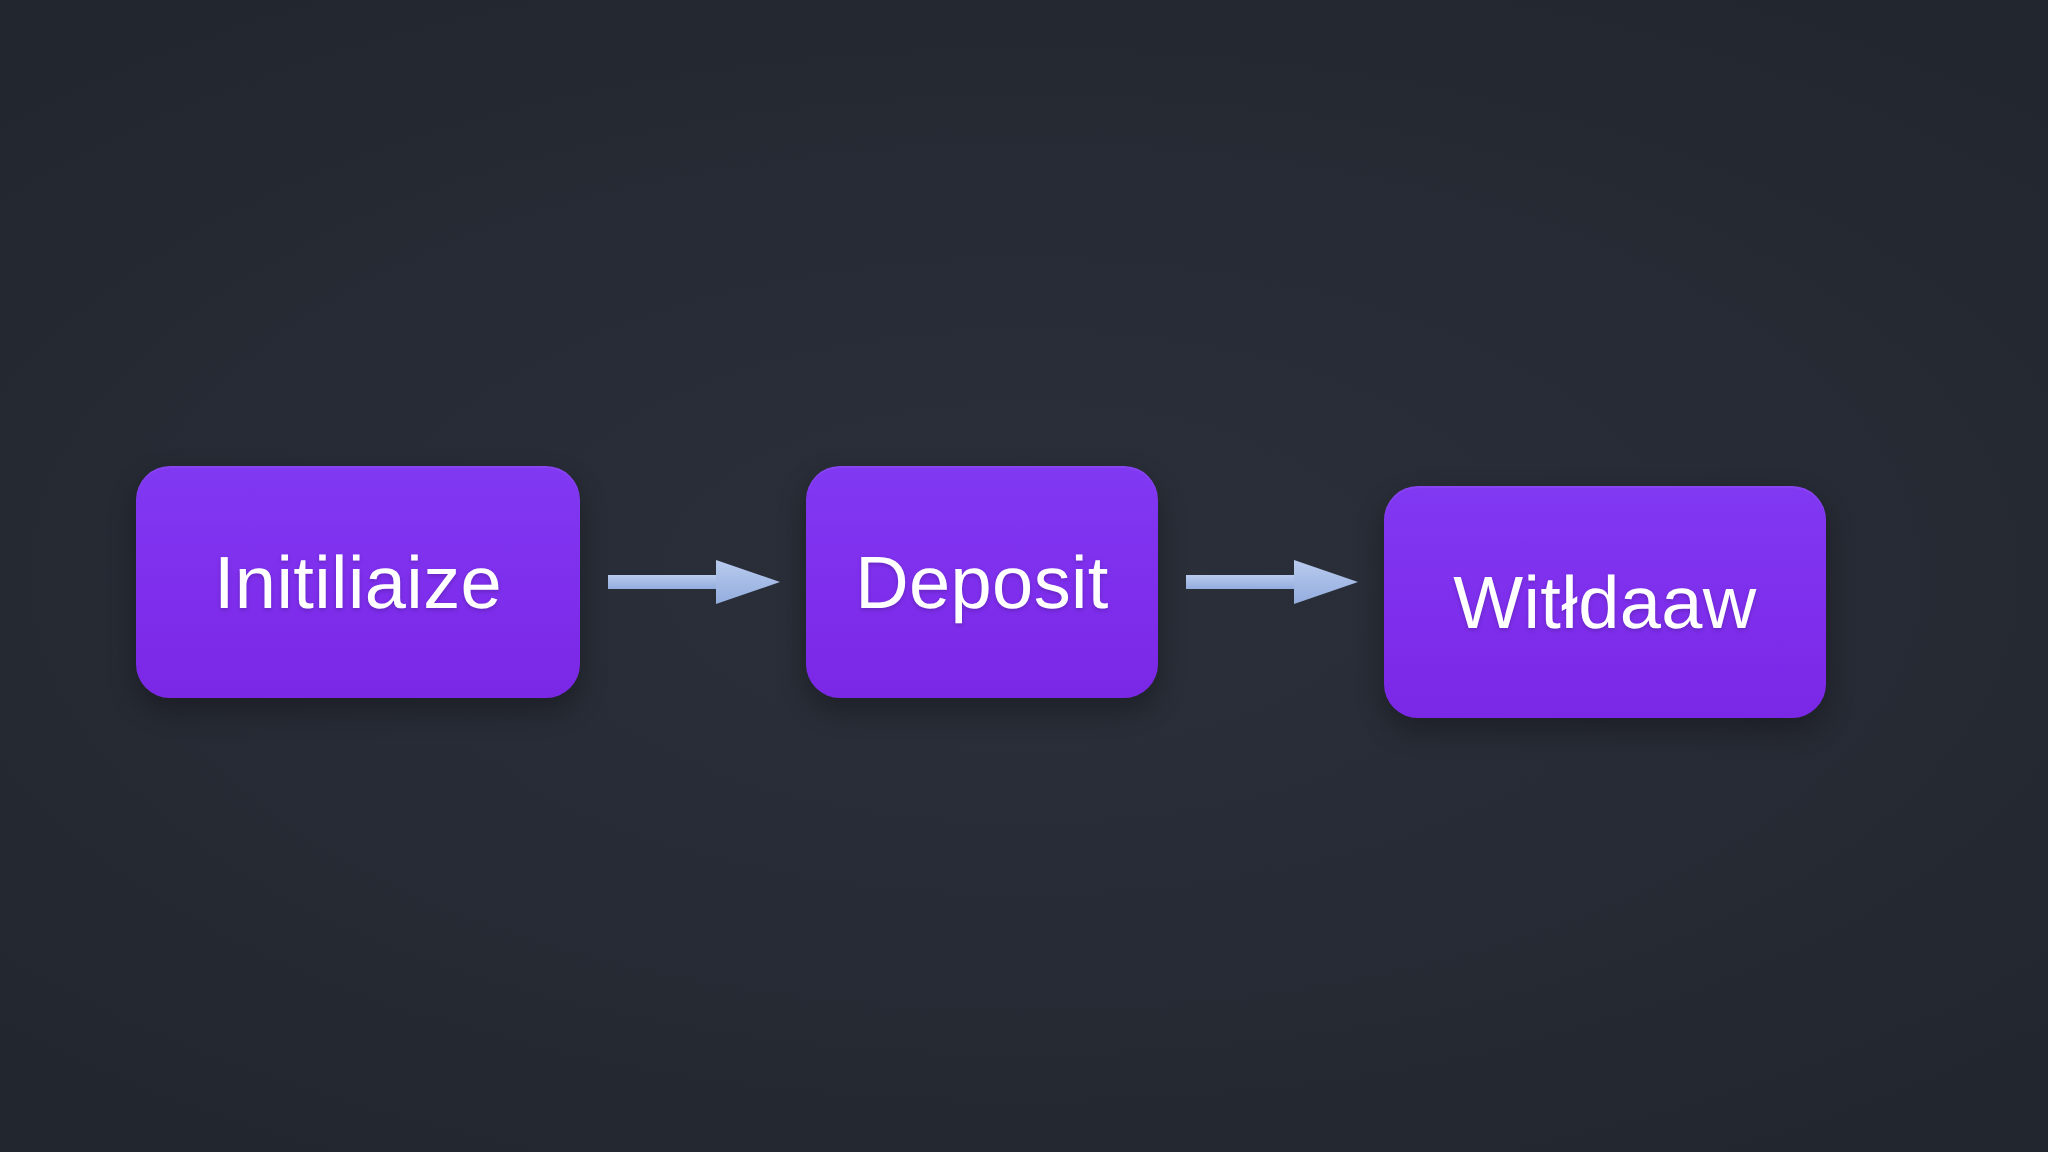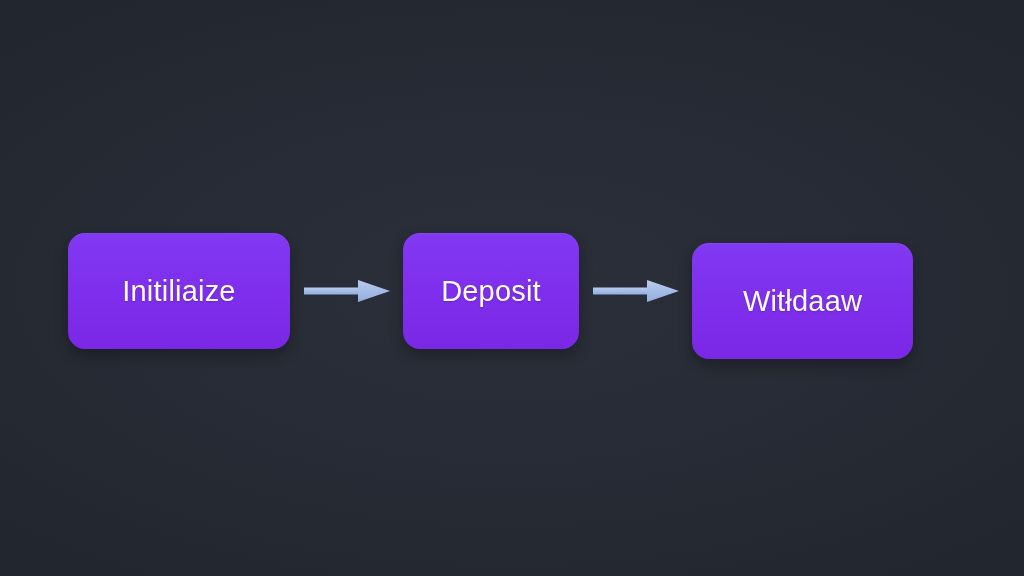--- a/index.html
+++ b/index.html
@@ -42,21 +42,21 @@
     display: flex;
     align-items: center;
     justify-content: center;
     flex: 0 0 auto;
   }
   .node-1 { width: 222px; }
   .node-2 { width: 176px; }
   .node-3 { width: 221px; margin-top: 20px; }
   .node-label {
     color: #ffffff;
-    font-size: 29px;
+    font-size: 37px;
     font-weight: 400;
     letter-spacing: 0.2px;
     line-height: 1;
     white-space: nowrap;
     text-shadow: 0 1px 2px rgba(0,0,0,0.18);
   }
   .arrow {
     flex: 0 0 auto;
     width: 113px;
     height: 24px;

